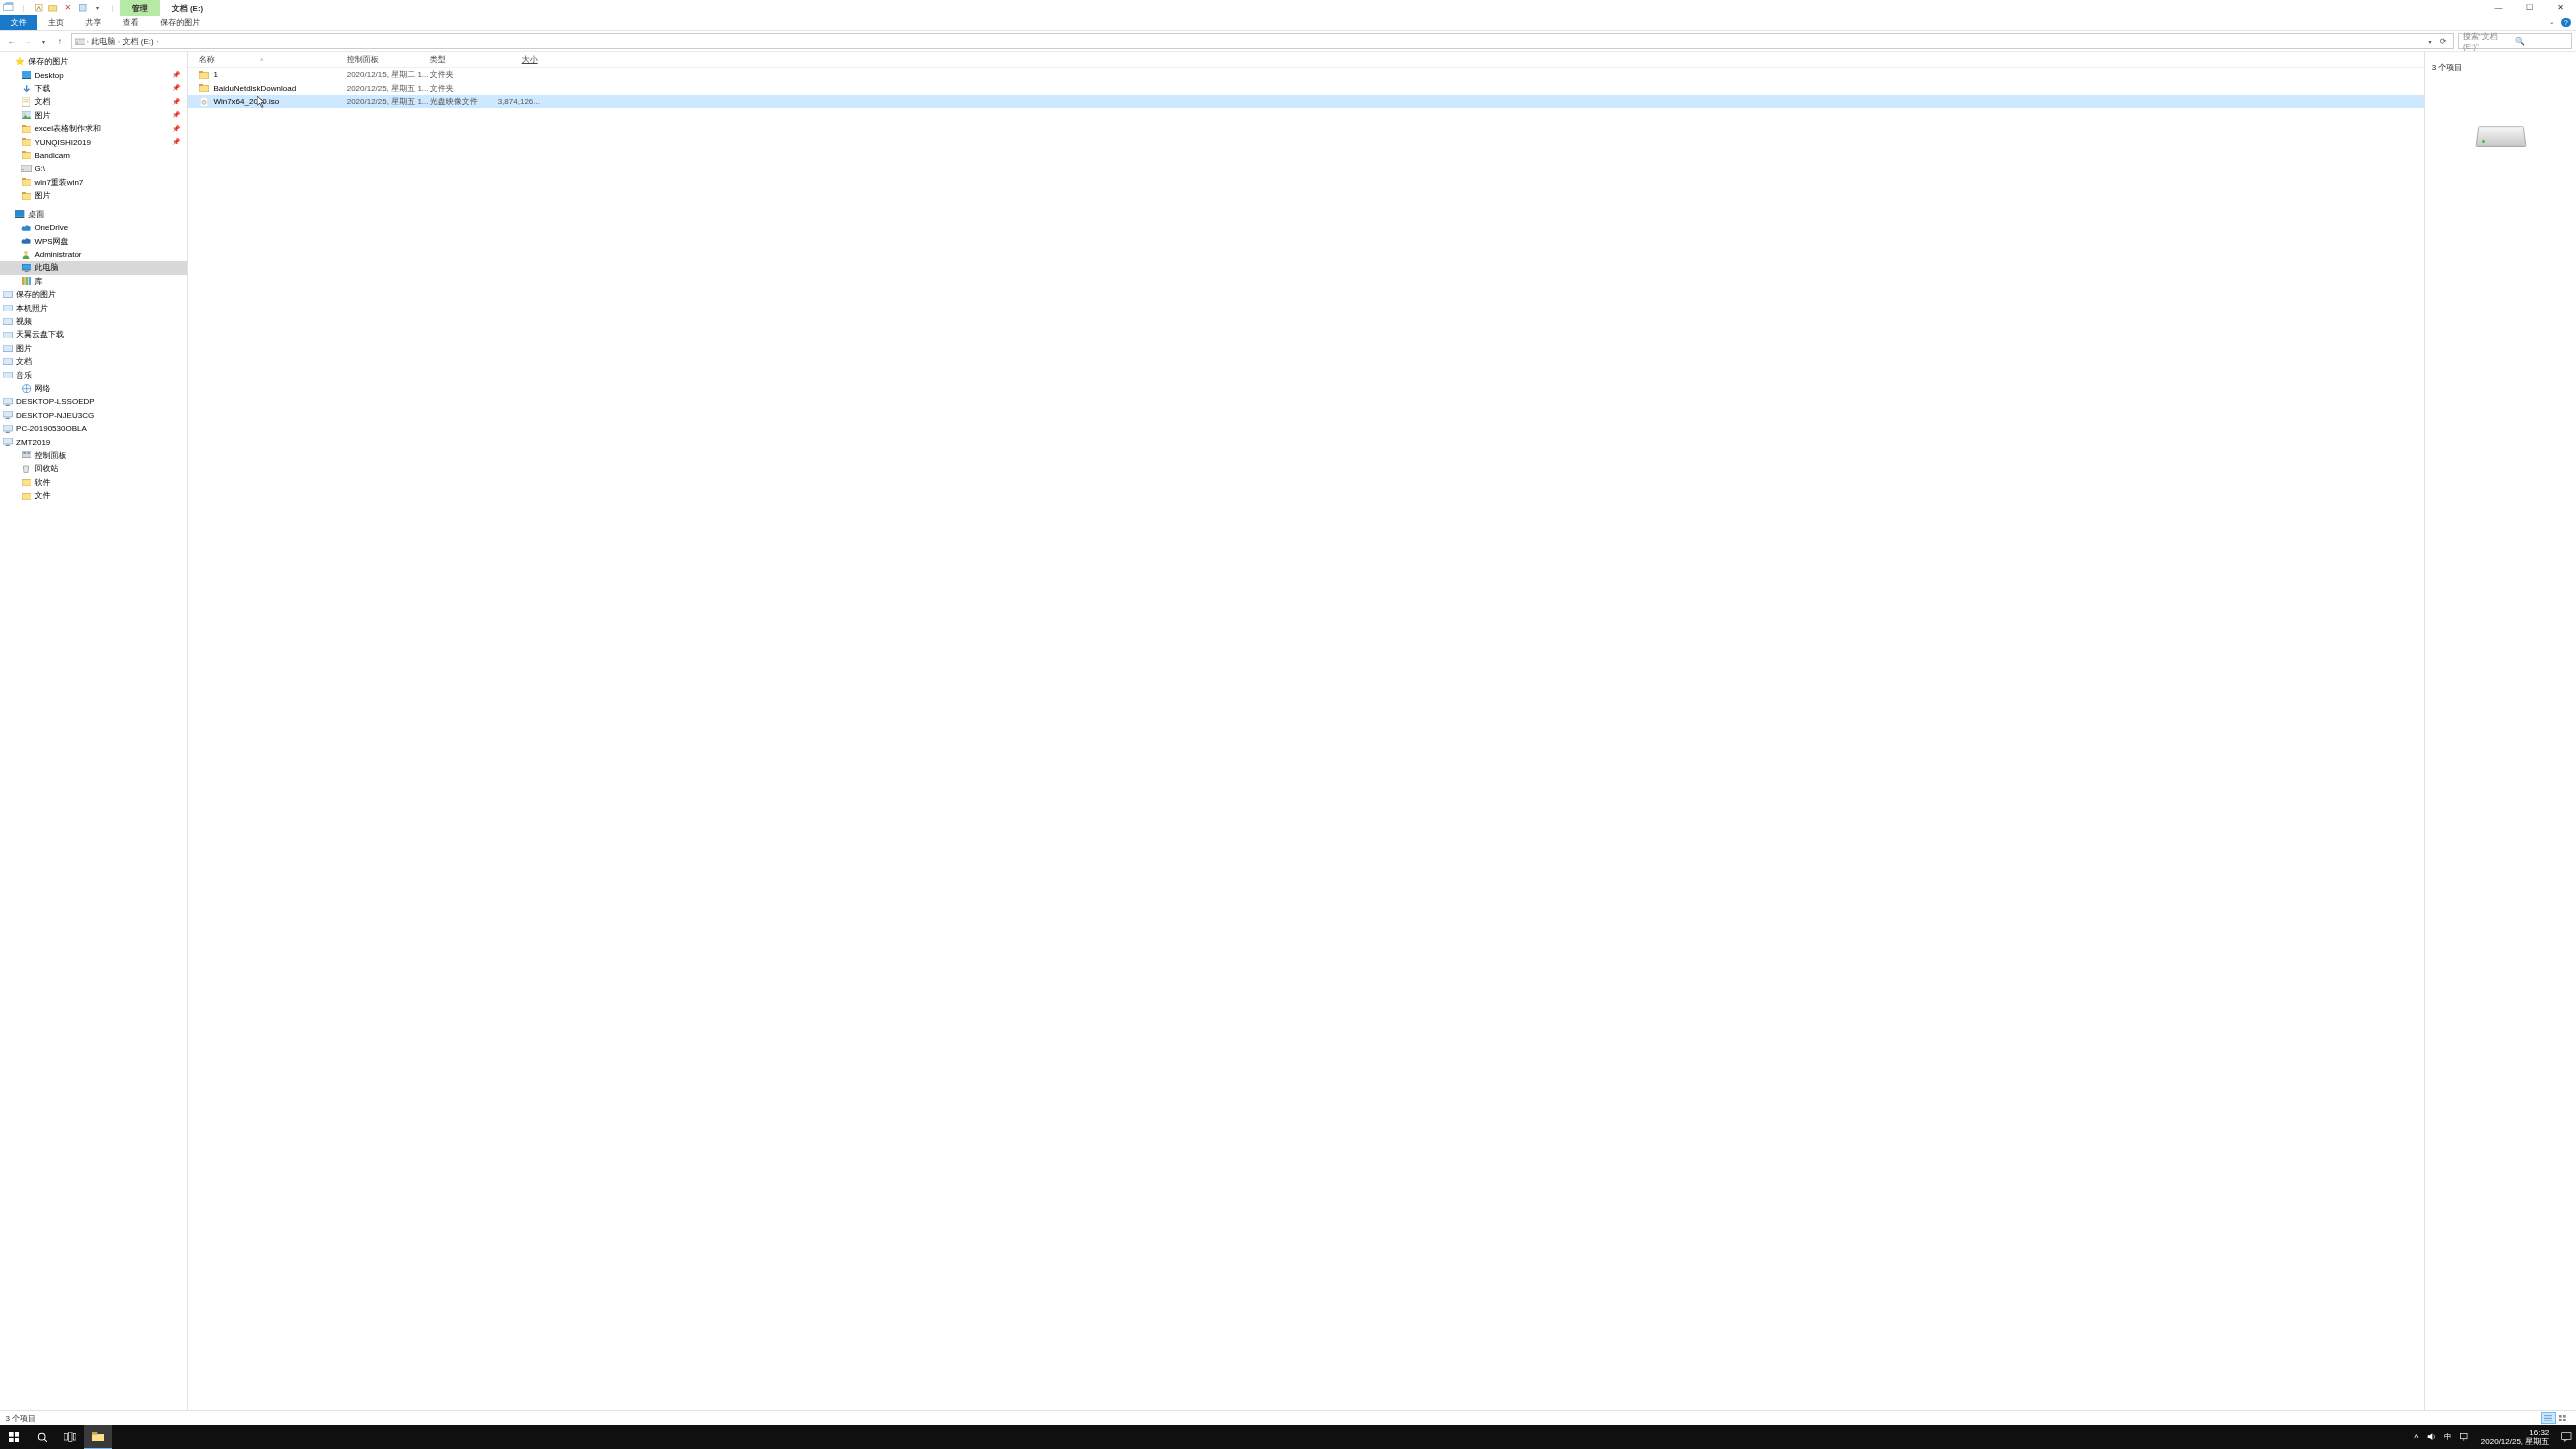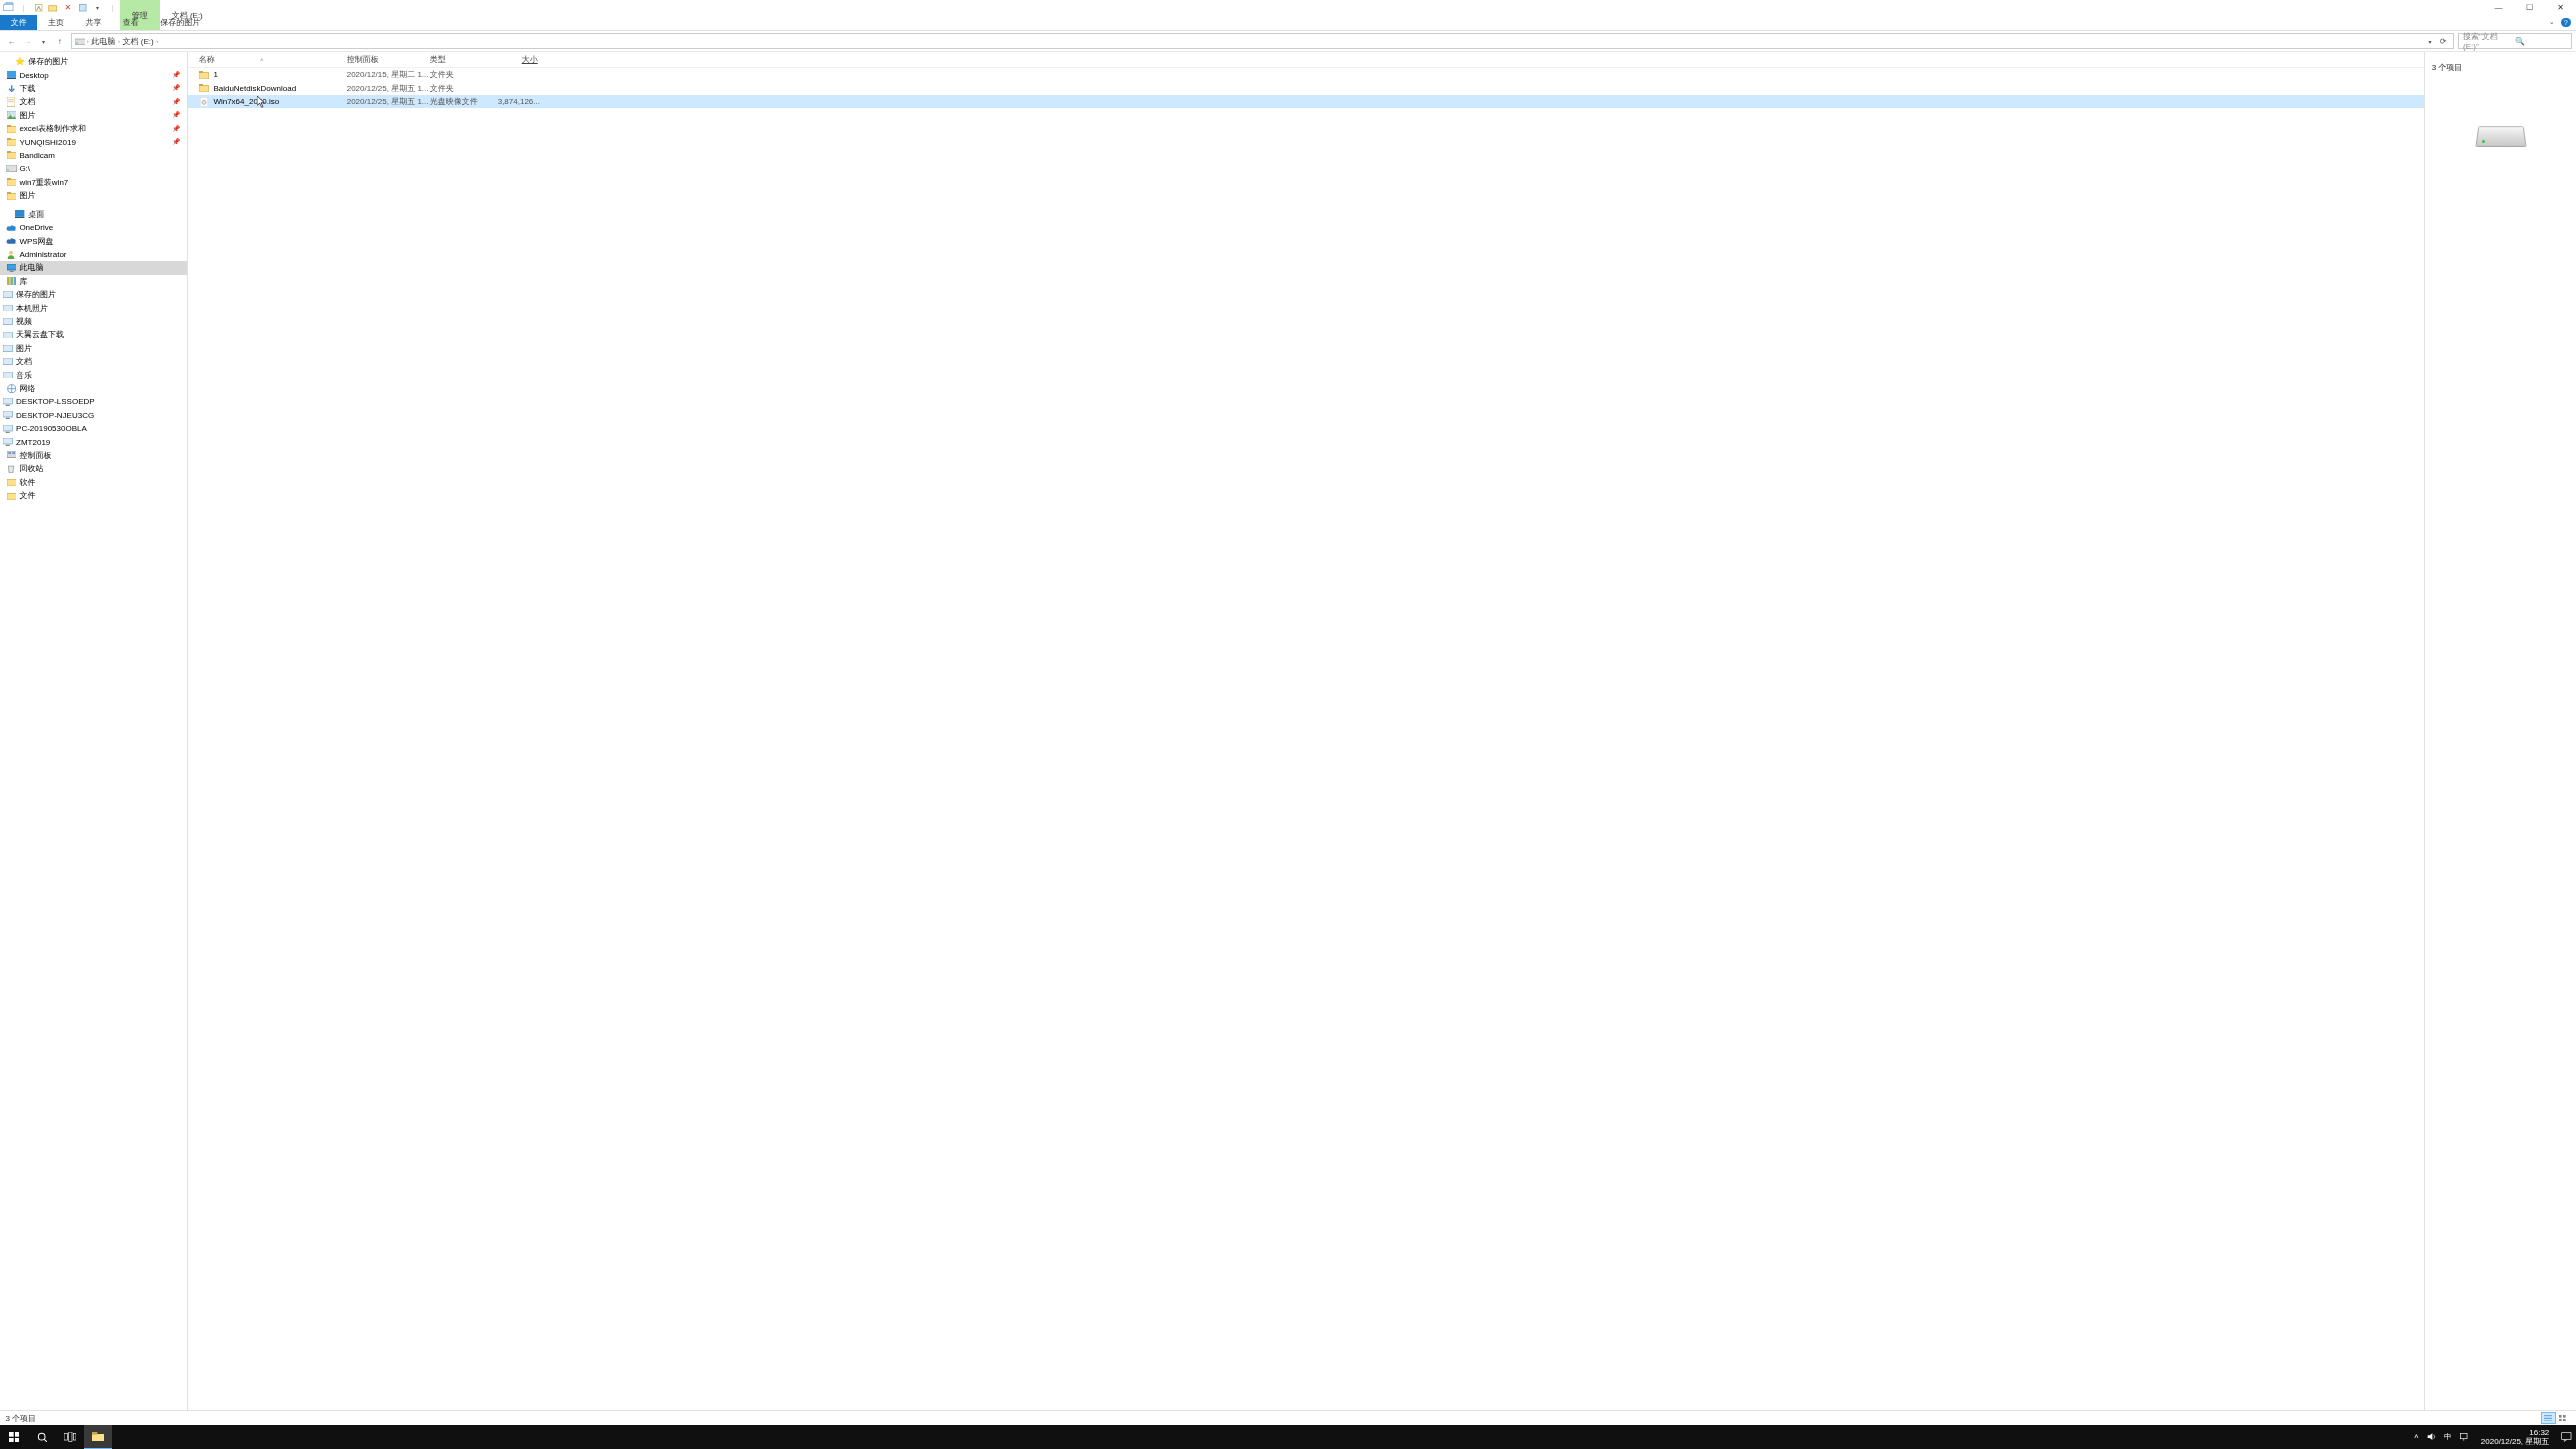--- a/index.html
+++ b/index.html
@@ -3,21 +3,21 @@
 <meta charset="utf-8">
 <style>
 * { margin: 0; padding: 0; box-sizing: border-box; font-family: "Microsoft YaHei", "Segoe UI", sans-serif; font-size: 8px; }
 body { background: #fff; width: 2576px; height: 1449px; overflow: hidden; position: relative; }
 
 
 .titlebar { height: 14.8px; background: #fff; display: flex; align-items: center; border-bottom: 0; }
 .qat { display: flex; align-items: center; gap: 0; padding-left: 1.3px; }
 .qat .btn { width: 14.8px; height: 14.8px; display: flex; align-items: center; justify-content: center; }
 .title-tabs { display: flex; align-items: stretch; height: 14.8px; }
-.title-tab { padding: 15px 12px; display: flex; align-items: center; background: #b6e8a6; color: #333; }
+.title-tab { padding: 8px 12px; display: flex; align-items: center; background: #b6e8a6; color: #333; font-weight: bold; }
 .title-tab.plain { background: transparent; }
 .win-controls { margin-left: auto; display: flex; }
 .win-controls .wc { width: 31px; height: 14.8px; display: flex; align-items: center; justify-content: center; color: #333; }
 
 
 .ribbon-tabs { height: 16px; background: #fff; display: flex; align-items: stretch; border-bottom: 0.7px solid #e1e1e1; }
 .ribbon-tab { padding: 0 10.7px; display: flex; align-items: center; color: #333; }
 .ribbon-tab.file { background: #1979ca; color: #fff; }
 .ribbon-spacer { flex: 1; }
 .ribbon-right { display: flex; align-items: center; gap: 6.7px; padding-right: 5.4px; }
@@ -37,21 +37,21 @@
 
 .main { display: flex; height: calc(100% - 14.8px - 16px - 21.5px - 14.8px - 24px); }
 
 
 .tree { width: 188px; border-right: 0.7px solid #e1e1e1; overflow: auto; padding: 2.7px 0; }
 .tree-item { display: flex; align-items: center; height: 13.4px; padding: 0 2.7px; }
 .tree-item.sel { background: #d8d8d8; }
 .tree-item .pin { margin-left: auto; color: #888; font-size: 6.7px; padding-right: 4px;}
 .tree-item .ico { width: 10.7px; height: 10.7px; display: flex; align-items: center; justify-content: center; margin-right: 2.7px; }
 .ind1 { padding-left: 14.8px; }
-.ind2 { padding-left: 6px; }
+.ind2 { padding-left: 21px; }
 .ind3 { }
 .sect-gap { height: 5.4px; }
 
 
 .files { flex: 1; border-right: 0.7px solid #e1e1e1; }
 .files-header { display: flex; height: 16px; align-items: center; border-bottom: 0.7px solid #f0f0f0; padding-left: 10.7px; color: #444; }
 .col-name-h { width: 148px; }
 .col-date-h { width: 83px; }
 .col-type-h { width: 68px; }
 .col-size-h { width: 40px; text-align: right; text-decoration: underline; }

